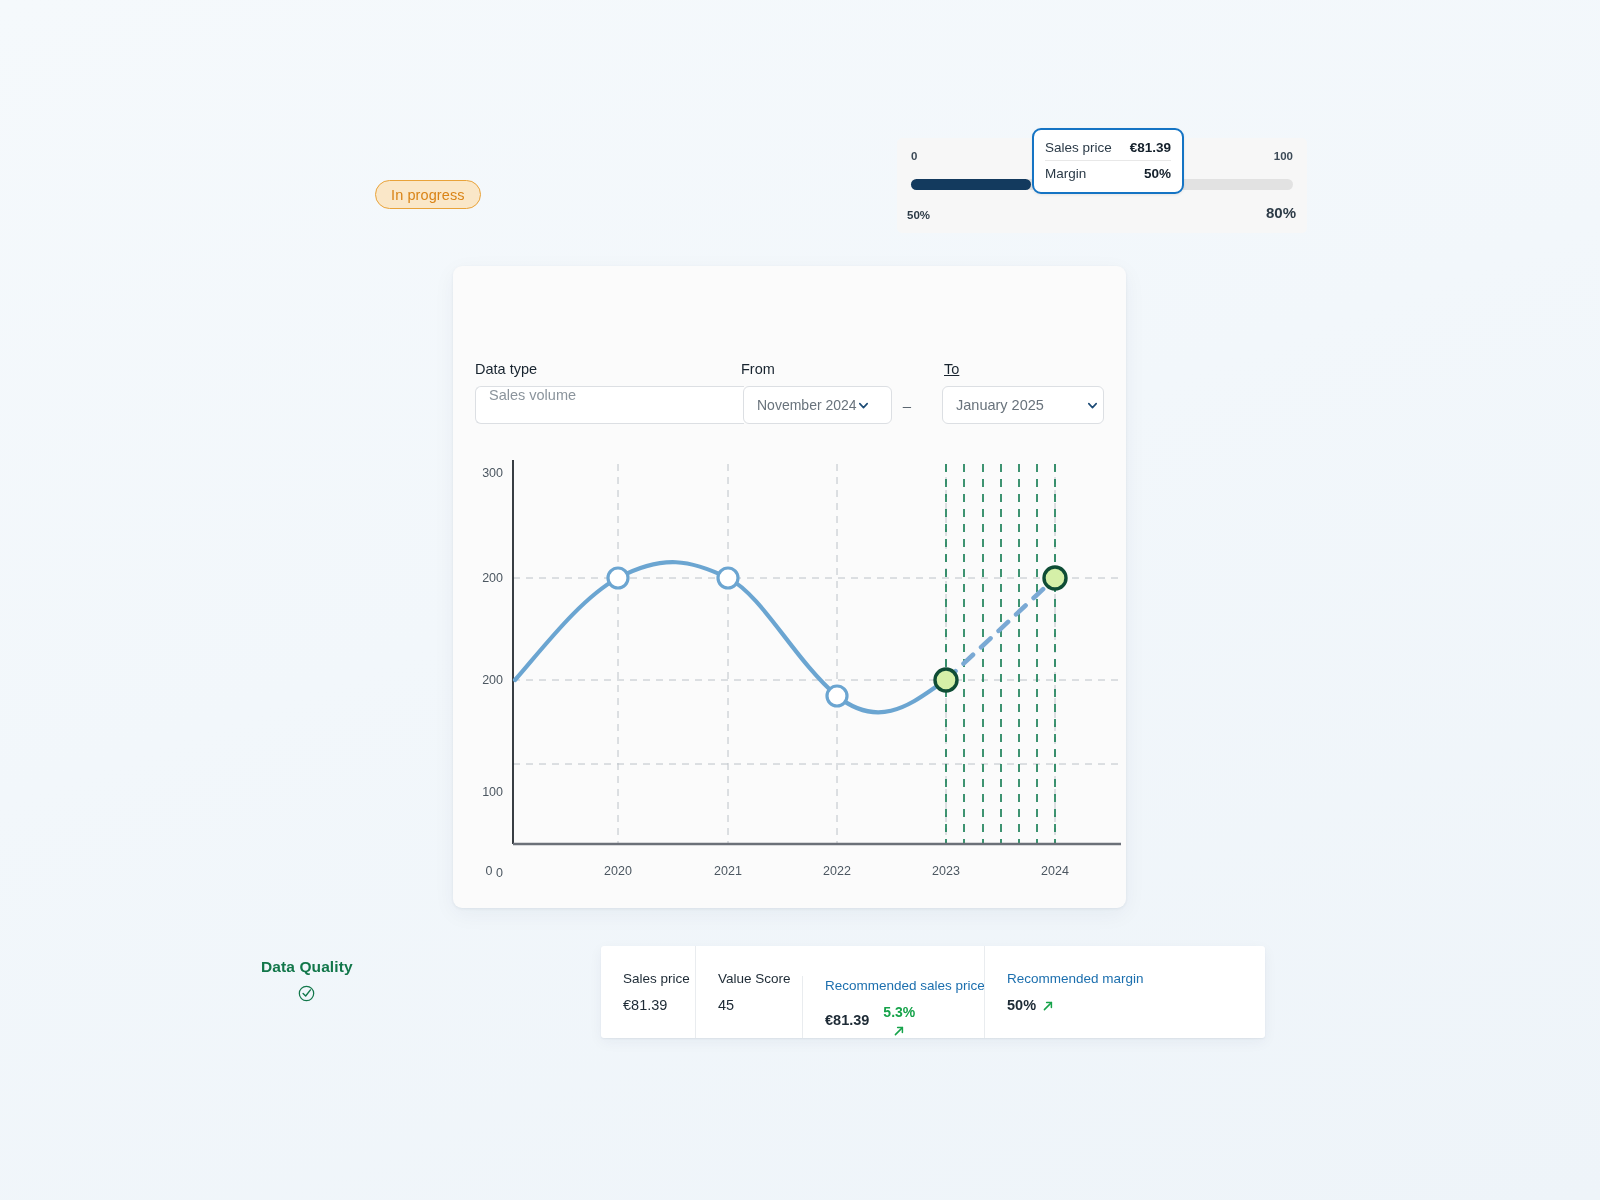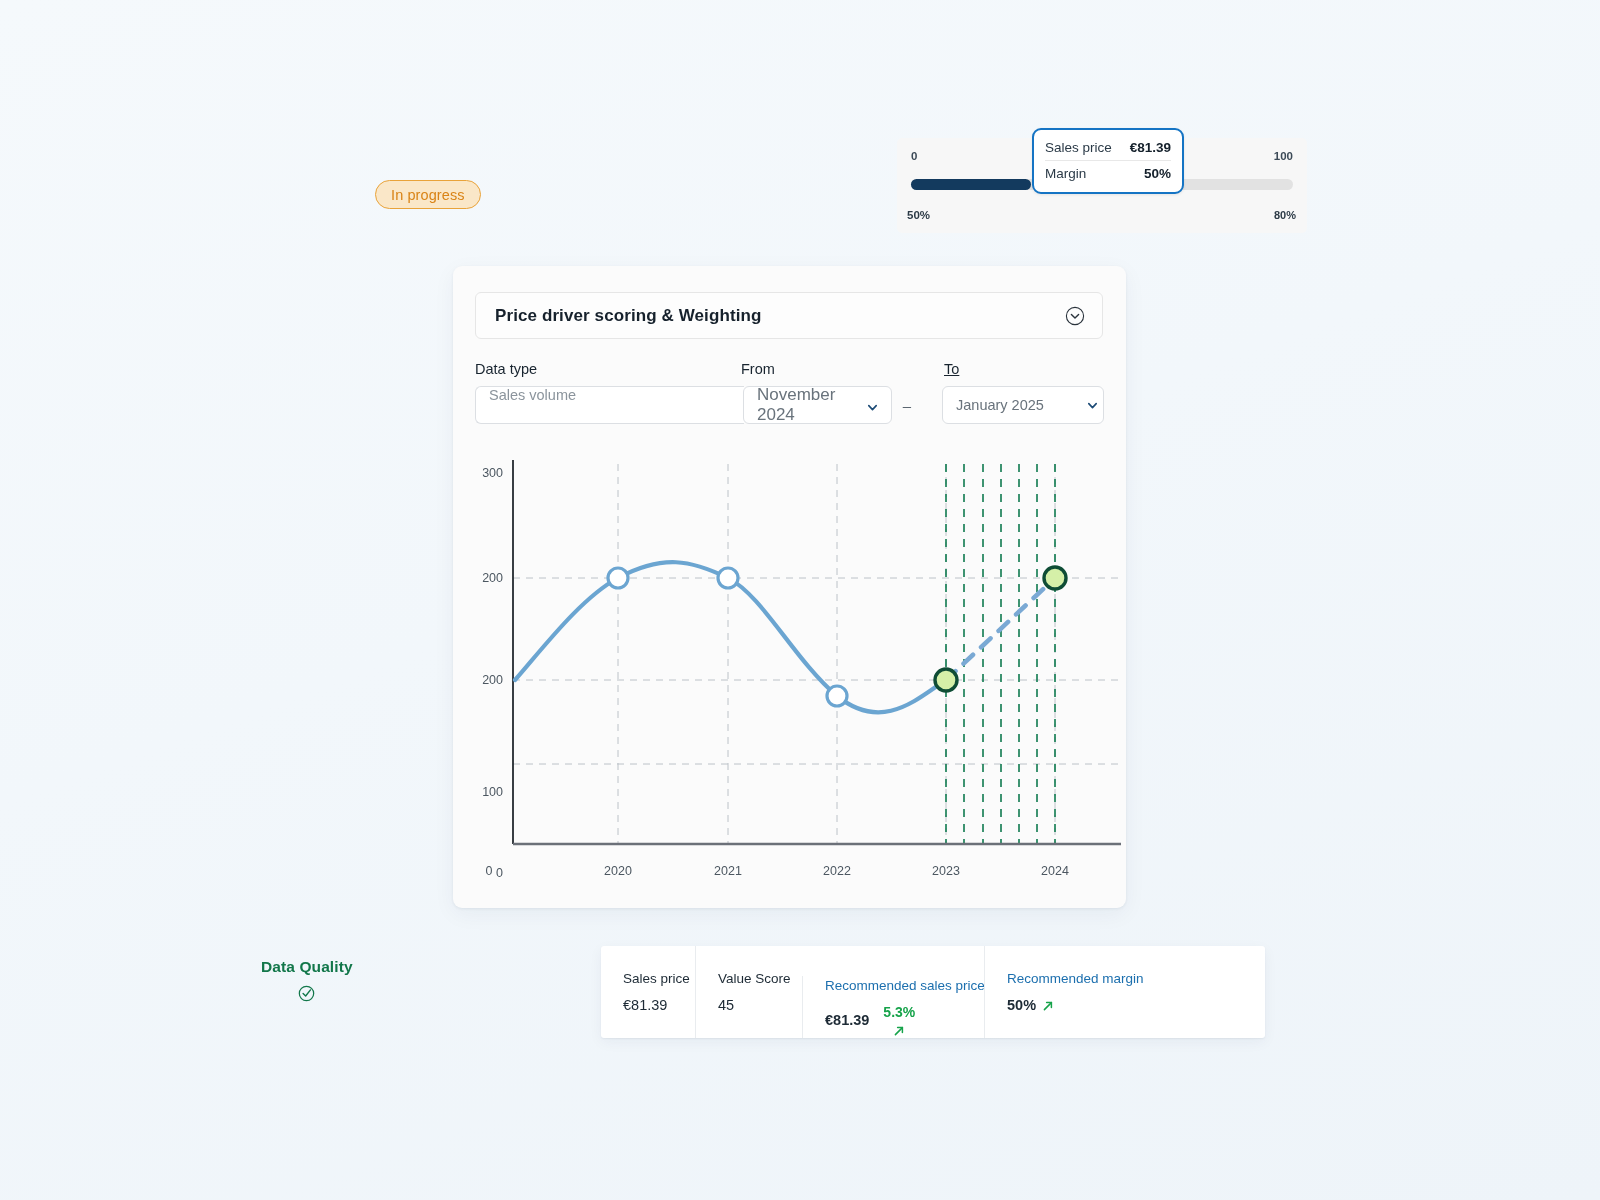--- a/index.html
+++ b/index.html
@@ -29,21 +29,21 @@
 
   
   #slider-panel {
     position: absolute; left: 897px; top: 138px;
     width: 410px; height: 95px;
     background: #f7f7f7; border-radius: 5px;
   }
   #slider-scale-min { position: absolute; left: 14px; top: 12px; font-size: 11.5px; color: #3c4a57; font-weight: 600;}
   #slider-scale-max { position: absolute; right: 14px; top: 12px; font-size: 11.5px; color: #3c4a57; font-weight: 600;}
   #slider-range-min { position: absolute; left: 10px; bottom: 12px; font-size: 11.5px; color: #2d3b47; font-weight: 700;}
-  #slider-range-max { position: absolute; right: 11px; bottom: 12px; font-size: 11px; color: #2d3b47; font-weight: 700;}
+  #slider-range-max { position: absolute; right: 11px; bottom: 12px; font-size: 15px; color: #2d3b47; font-weight: 700;}
   #slider-track {
     position: absolute; left: 14px; right: 14px; top: 41px;
     height: 11px; border-radius: 6px; background: #e2e2e2;
   }
   #slider-fill {
     position: absolute; left: 0; top: 0; height: 11px;
     width: 31.5%; border-radius: 6px; background: #133a5e;
   }
   #slider-tooltip {
     position: absolute; left: 135px; top: -10px;
@@ -96,21 +96,21 @@
     border: 1px solid #dcdfe3; border-right: none;
     border-radius: 6px 0 0 6px; background: #fff;
     display: flex; align-items: flex-start; padding-left: 13px;
     font-size: 14.5px; color: #8b949c;
   }
   #select-from {
     width: 149px; height: 38px;
     border: 1px solid #dcdfe3; border-radius: 6px;
     background: #fff; display: flex; align-items: center;
     padding: 0 12px 0 13px;
-    font-size: 17px; color: #69737c;
+    font-size: 14px; color: #69737c;
     margin-left: -1px;
   }
   #range-dash {
     position: absolute; left: 424px; top: 11px;
     width: 16px; text-align: center;
     font-size: 15px; color: #5b6670;
   }
   #select-to {
     position: absolute; left: 467px; top: 0;
     width: 162px; height: 38px;
@@ -185,29 +185,20 @@
       </div>
       <div class="row">
         <span class="lbl">Margin</span>
         <span class="val">50%</span>
       </div>
     </div>
   </div>
 
   <div id="chart-card">
 
-    <div id="card-header">
-      <span id="card-title">Price driver scoring &amp; Weighting</span>
-      <span id="expand-icon">
-        <svg viewBox="0 0 20 20" width="20" height="20">
-          <circle cx="10" cy="10" r="8.6" fill="none" stroke="#2a333c" stroke-width="1.1"></circle>
-          <path d="M6.4 8.4 L10 12 L13.6 8.4" fill="none" stroke="#2a333c" stroke-width="1.4" stroke-linecap="round" stroke-linejoin="round"></path>
-        </svg>
-      </span>
-    </div>
 
     <div class="filter-labels">
       <span class="flabel" id="lbl-datatype">Data type</span>
       <span class="flabel" id="lbl-from">From</span>
       <span class="flabel" id="lbl-to">To</span>
     </div>
 
     <div class="filter-controls">
       <div id="group-datatype-from">
         <div id="input-datatype">

